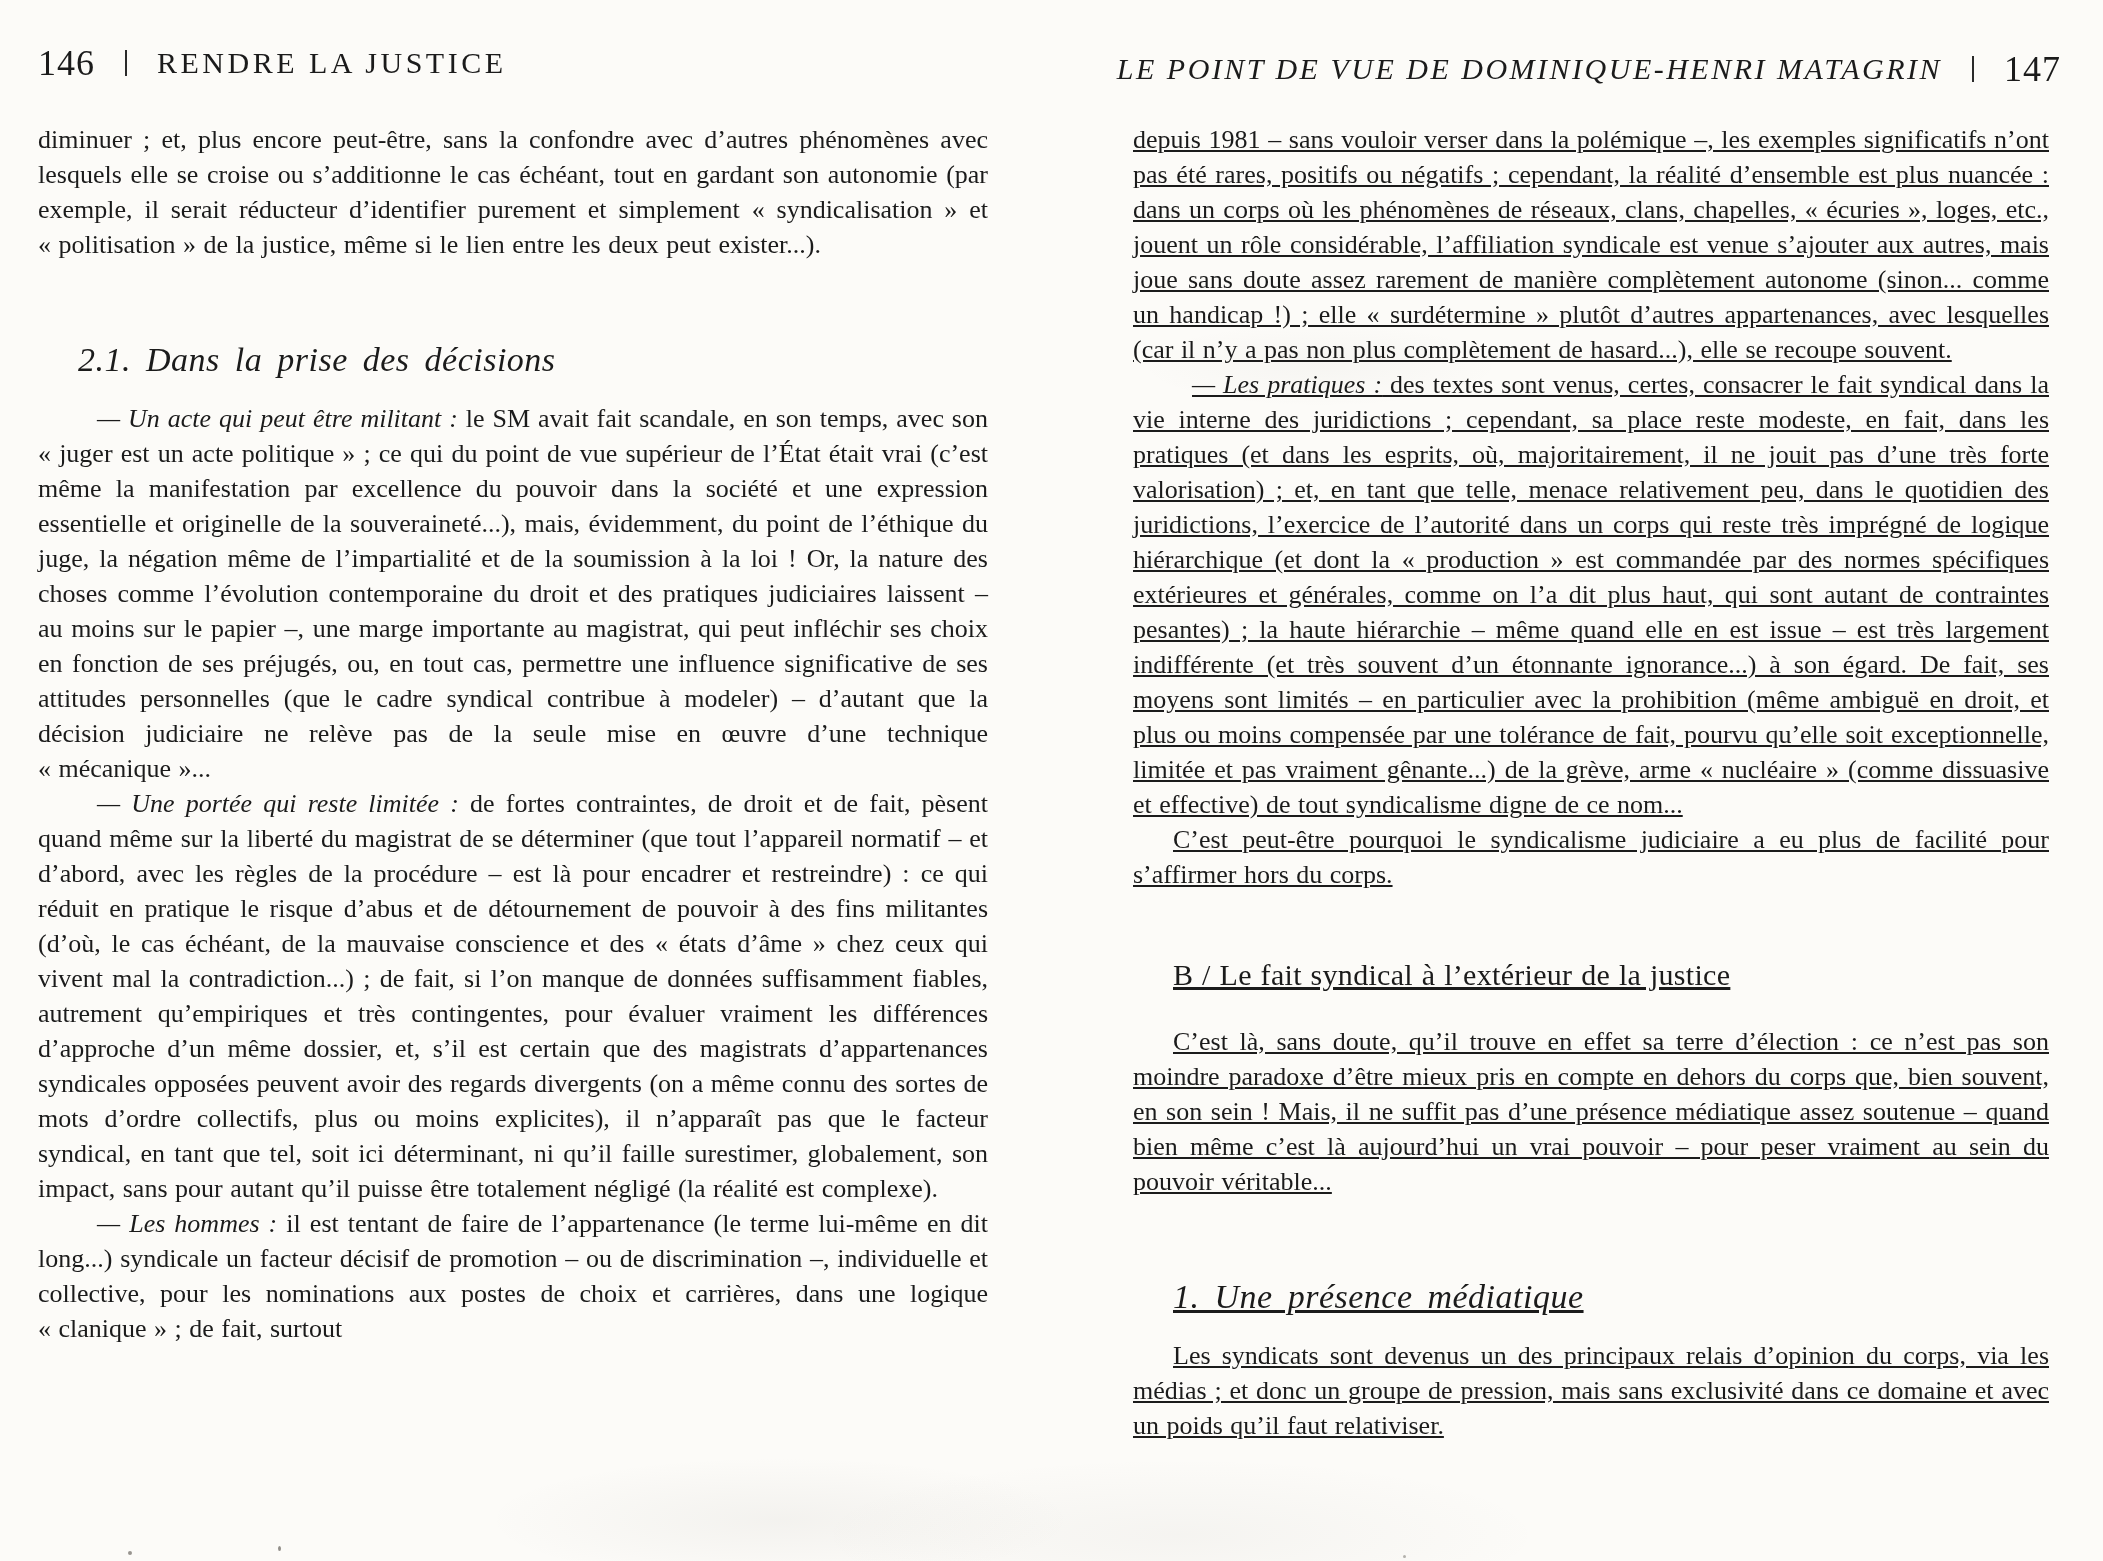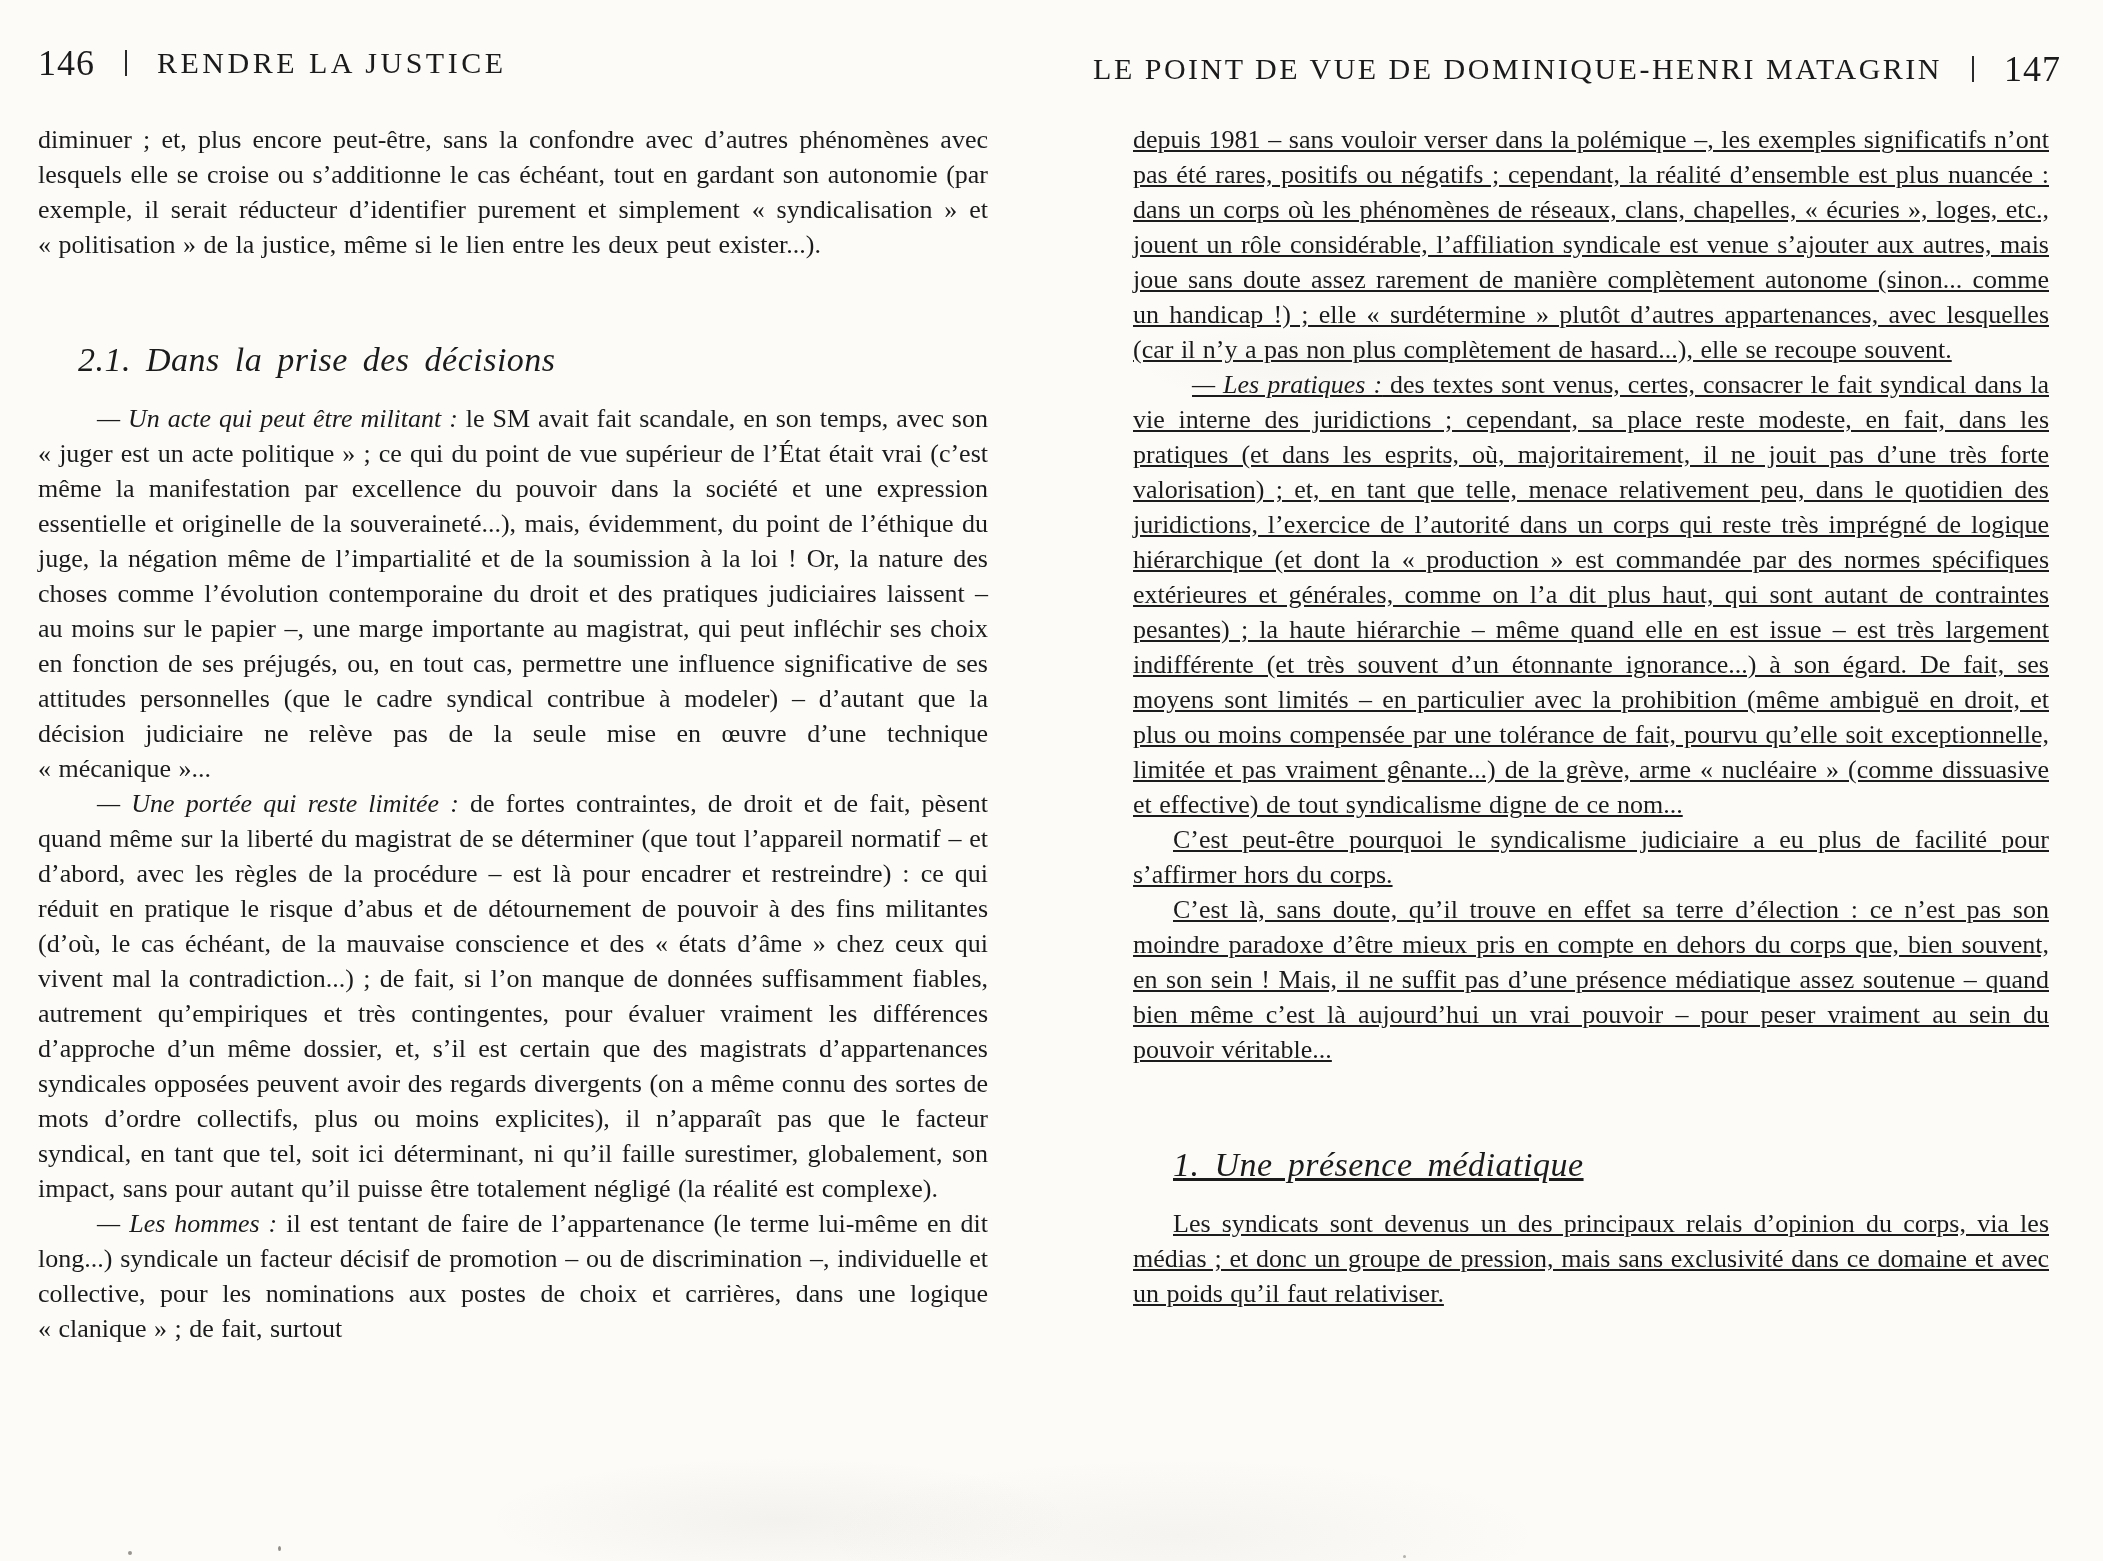--- a/index.html
+++ b/index.html
@@ -25,21 +25,21 @@
   .speck.s2 { left: 278px; top: 1546px; width: 3px; height: 5px; opacity:.75; }
   .speck.s3 { left: 1403px; top: 1555px; width: 3px; height: 3px; opacity:.5; }
 
   
   .hdr { position: absolute; display: flex; align-items: center; white-space: nowrap; }
   .hdr-left  { left: 38px;  top: 42px; }
   .hdr-right { right: 42px; top: 48px; }
   .pgnum { font-size: 36px; letter-spacing: 1px; }
   .hdr-sep { display: inline-block; width: 2px; height: 26px; background: #2a2a2a; margin: 0 30px; }
   .running-title { font-size: 30px; letter-spacing: 3.5px; }
-  .hdr-right .running-title { letter-spacing: 2.5px; }
+  .hdr-right .running-title { letter-spacing: 2.5px; font-style: italic; }
 
   
   .col {
     position: absolute; top: 122px;
     font-size: 26px; line-height: 35px;
     text-align: justify;
     word-spacing: 1px;
   }
   .col-left  { left: 38px;   width: 950px; }
   .col-right { left: 1133px; width: 916px; text-decoration: underline; }
@@ -84,20 +84,21 @@
   <h3 class="sub">2.1. Dans la prise des décisions</h3>
   <p class="ind"><span class="it">—&nbsp;Un acte qui peut être militant&nbsp;:</span><span> le SM avait fait scandale, en son temps, avec son «&nbsp;juger est un acte politique&nbsp;»&nbsp;; ce qui du point de vue supérieur de l’État était vrai (c’est même la manifestation par excellence du pouvoir dans la société et une expression essentielle et originelle de la souveraineté...), mais, évidemment, du point de l’éthique du juge, la négation même de l’impartialité et de la soumission à la loi&nbsp;! Or, la nature des choses comme l’évolution contemporaine du droit et des pratiques judiciaires laissent – au moins sur le papier –, une marge importante au magistrat, qui peut infléchir ses choix en fonction de ses préjugés, ou, en tout cas, permettre une influence significative de ses attitudes personnelles (que le cadre syndical contribue à modeler) – d’autant que la décision judiciaire ne relève pas de la seule mise en œuvre d’une technique «&nbsp;mécanique&nbsp;»...</span></p>
   <p class="ind"><span class="it">—&nbsp;Une portée qui reste limitée&nbsp;:</span><span> de fortes contraintes, de droit et de fait, pèsent quand même sur la liberté du magistrat de se déterminer (que tout l’appareil normatif – et d’abord, avec les règles de la procédure – est là pour encadrer et restreindre)&nbsp;: ce qui réduit en pratique le risque d’abus et de détournement de pouvoir à des fins militantes (d’où, le cas échéant, de la mauvaise conscience et des «&nbsp;états d’âme&nbsp;» chez ceux qui vivent mal la contradiction...)&nbsp;; de fait, si l’on manque de données suffisamment fiables, autrement qu’empiriques et très contingentes, pour évaluer vraiment les différences d’approche d’un même dossier, et, s’il est certain que des magistrats d’appartenances syndicales opposées peuvent avoir des regards divergents (on a même connu des sortes de mots d’ordre collectifs, plus ou moins explicites), il n’apparaît pas que le facteur syndical, en tant que tel, soit ici déterminant, ni qu’il faille surestimer, globalement, son impact, sans pour autant qu’il puisse être totalement négligé (la réalité est complexe).</span></p>
   <p class="ind"><span class="it">—&nbsp;Les hommes&nbsp;:</span><span> il est tentant de faire de l’appartenance (le terme lui-même en dit long...) syndicale un facteur décisif de promotion – ou de discrimination –, individuelle et collective, pour les nominations aux postes de choix et carrières, dans une logique «&nbsp;clanique&nbsp;»&nbsp;; de fait, surtout</span></p>
 </div>
 
 <div class="col col-right">
   <p><span>depuis 1981 – sans vouloir verser dans la polémique –, les exemples significatifs n’ont pas été rares, positifs ou négatifs&nbsp;; cependant, la réalité d’ensemble est plus nuancée&nbsp;: dans un corps où les phénomènes de réseaux, clans, chapelles, «&nbsp;écuries&nbsp;», loges, etc., jouent un rôle considérable, l’affiliation syndicale est venue s’ajouter aux autres, mais joue sans doute assez rarement de manière complètement autonome (sinon... comme un handicap&nbsp;!)&nbsp;; elle «&nbsp;surdétermine&nbsp;» plutôt d’autres appartenances, avec lesquelles (car il n’y a pas non plus complètement de hasard...), elle se recoupe souvent.</span></p>
   <p class="ind"><span class="it">—&nbsp;Les pratiques&nbsp;:</span><span> des textes sont venus, certes, consacrer le fait syndical dans la vie interne des juridictions&nbsp;; cependant, sa place reste modeste, en fait, dans les pratiques (et dans les esprits, où, majoritairement, il ne jouit pas d’une très forte valorisation)&nbsp;; et, en tant que telle, menace relativement peu, dans le quotidien des juridictions, l’exercice de l’autorité dans un corps qui reste très imprégné de logique hiérarchique (et dont la «&nbsp;production&nbsp;» est commandée par des normes spécifiques extérieures et générales, comme on l’a dit plus haut, qui sont autant de contraintes pesantes)&nbsp;; la haute hiérarchie – même quand elle en est issue – est très largement indifférente (et très souvent d’un étonnante ignorance...) à son égard. De fait, ses moyens sont limités – en particulier avec la prohibition (même ambiguë en droit, et plus ou moins compensée par une tolérance de fait, pourvu qu’elle soit exceptionnelle, limitée et pas vraiment gênante...) de la grève, arme «&nbsp;nucléaire&nbsp;» (comme dissuasive et effective) de tout syndicalisme digne de ce nom...</span></p>
   <p class="ind"><span>C’est peut-être pourquoi le syndicalisme judiciaire a eu plus de facilité pour s’affirmer hors du corps.</span></p>
+  <h2 class="big">B / Le fait syndical à l’extérieur de la justice</h2>
   <p class="ind"><span>C’est là, sans doute, qu’il trouve en effet sa terre d’élection&nbsp;: ce n’est pas son moindre paradoxe d’être mieux pris en compte en dehors du corps que, bien souvent, en son sein&nbsp;! Mais, il ne suffit pas d’une présence médiatique assez soutenue – quand bien même c’est là aujourd’hui un vrai pouvoir – pour peser vraiment au sein du pouvoir véritable...</span></p>
   <h3 class="sub">1. Une présence médiatique</h3>
   <p class="ind"><span>Les syndicats sont devenus un des principaux relais d’opinion du corps, via les médias&nbsp;; et donc un groupe de pression, mais sans exclusivité dans ce domaine et avec un poids qu’il faut relativiser.</span></p>
 </div>
 
 <div class="speck s1"></div>
 <div class="speck s2"></div>
 <div class="speck s3"></div>
 
 </body></html>

